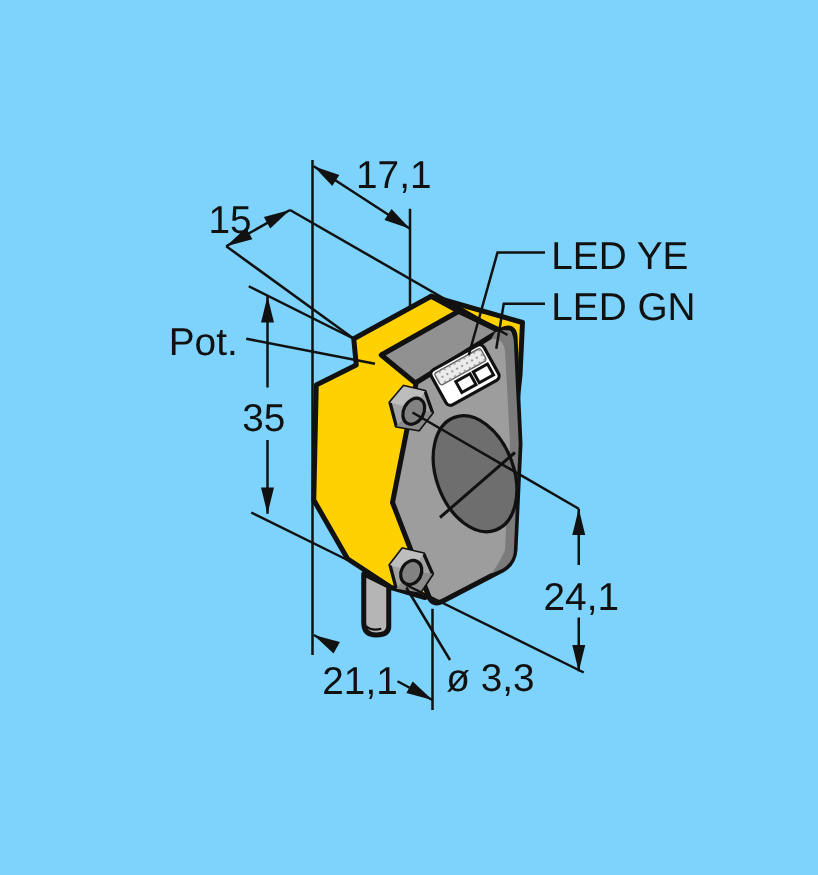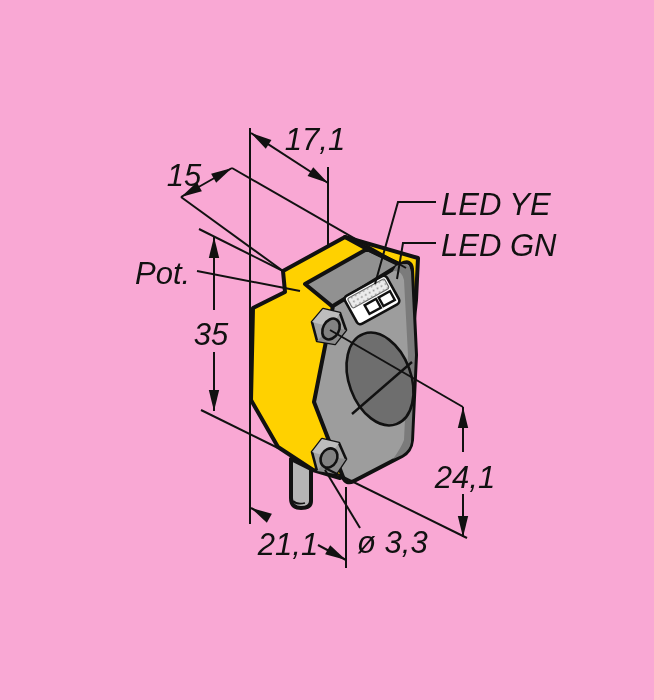--- a/index.html
+++ b/index.html
@@ -1,17 +1,17 @@
 <!DOCTYPE html>
 <html><head>
 <meta charset="utf-8">
 <style>
   html,body{margin:0;padding:0;background:#fff;}
-  .canvas{position:relative;width:654px;height:700px;background:#f9a8d4;overflow:hidden;
-          font-family:"Liberation Sans", sans-serif;font-style:italic;}
+  .canvas{position:relative;width:654px;height:700px;background:#7dd3fc;overflow:hidden;
+          font-family:"Liberation Sans", sans-serif;}
   svg text{font-family:"Liberation Sans", sans-serif;font-size:31px;fill:#111;}
   svg .dimline{stroke:#111;stroke-width:2;fill:none;}
   svg .thick{stroke:#111;stroke-width:4;stroke-linejoin:round;stroke-linecap:round;}
   svg .mid{stroke:#111;stroke-width:2.6;stroke-linejoin:round;}
   svg .arrow{fill:#111;stroke:none;}
 </style>
 </head>
 <body>
 
 <div class="canvas">

